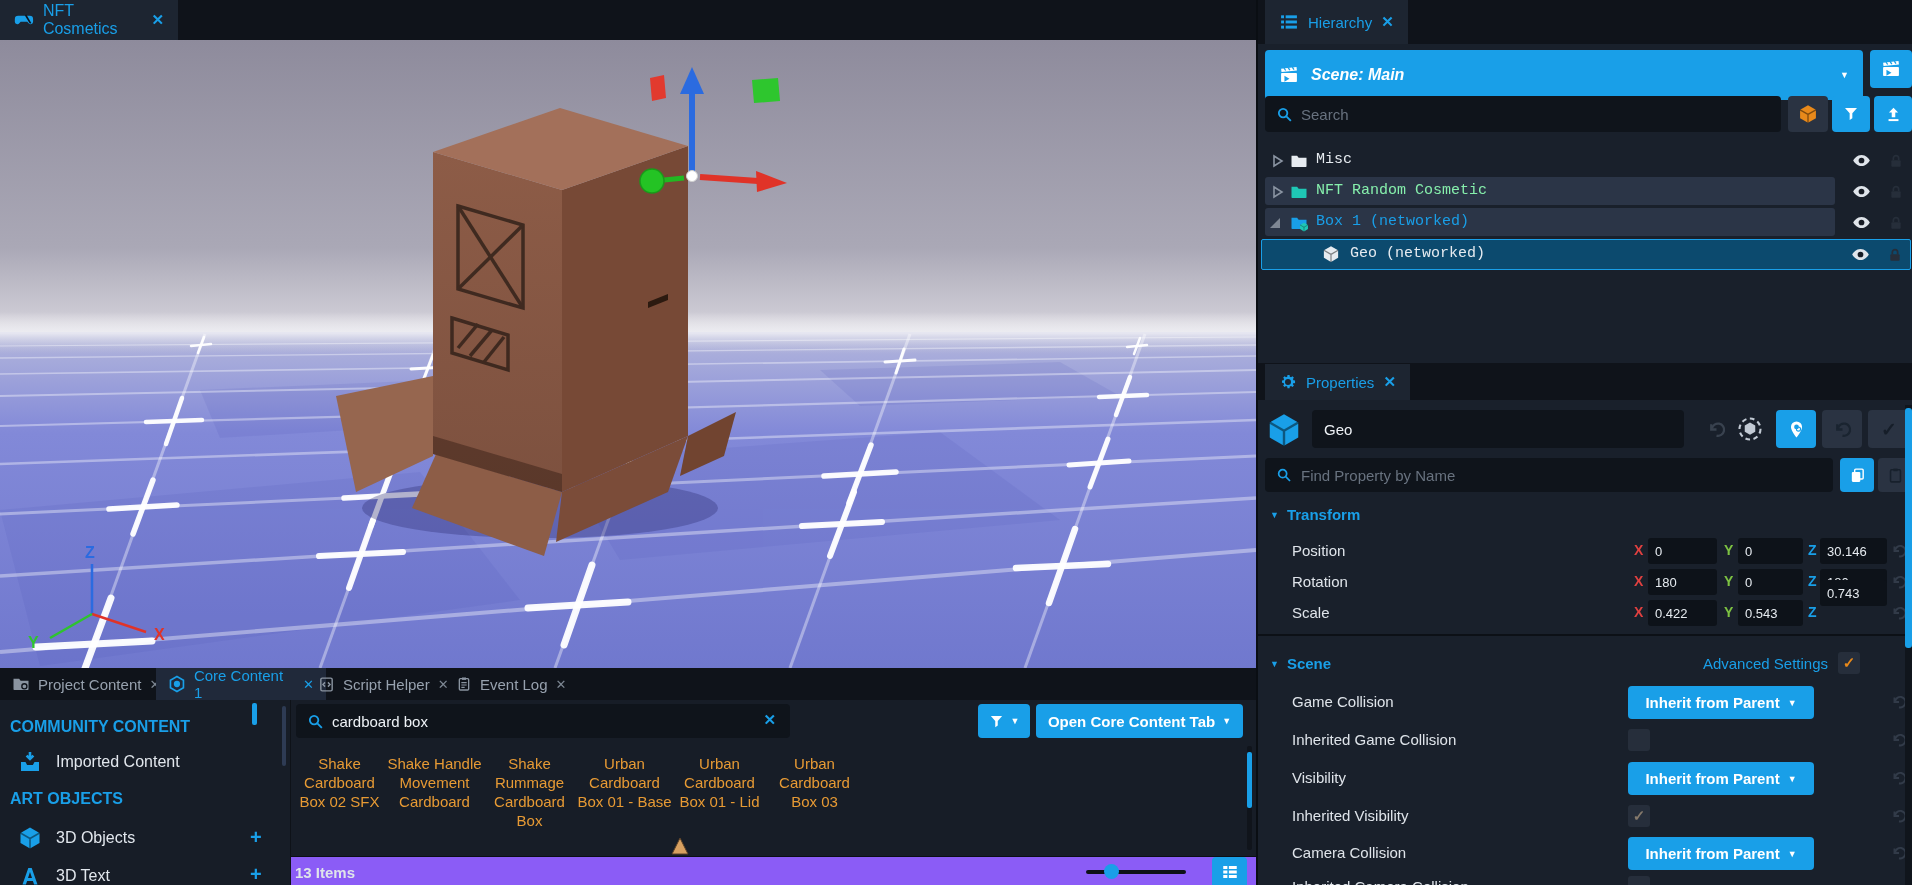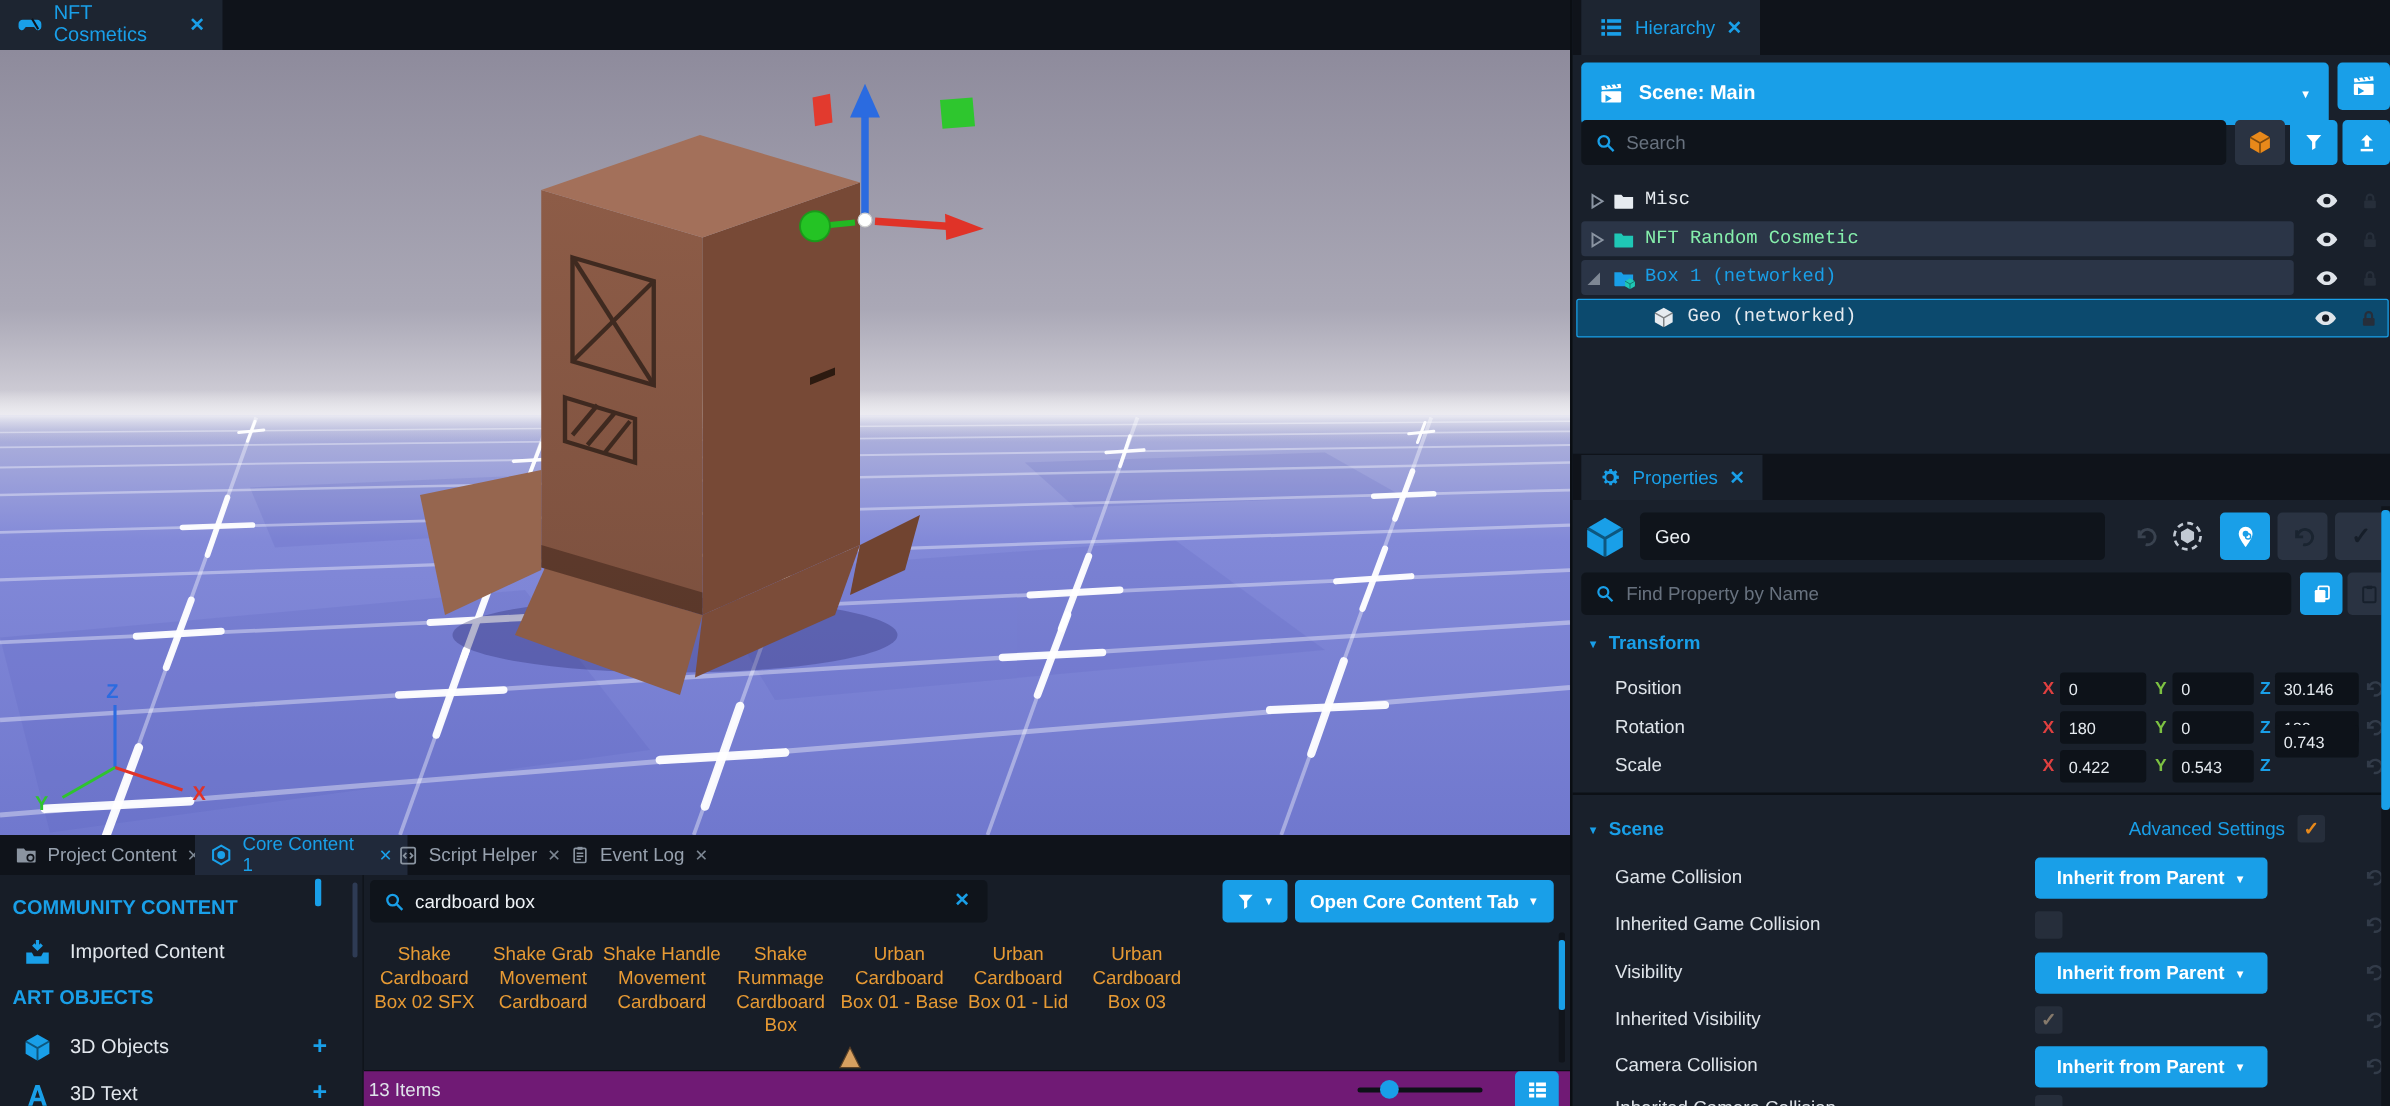--- a/index.html
+++ b/index.html
@@ -419,32 +419,31 @@
         </svg>
       <span class="caret">▼</span>
     </div>
     <div class="abs bluebtn" style="left:1036px;top:4px;width:207px;height:34px;">
       <span>Open Core Content Tab</span>
       <span class="caret">▼</span>
     </div>
 
     <div class="abs flex" style="left:292px;top:50px;width:952px;height:78px;align-items:flex-start;">
       <div class="item"><span>Shake Cardboard Box 02 SFX</span></div>
-      <div class="item"><span>Shake Grab Movement Cardboard</span></div>
       <div class="item"><span>Shake Handle Movement Cardboard</span></div>
       <div class="item"><span>Shake Rummage Cardboard Box</span></div>
       <div class="item"><span>Urban Cardboard Box 01 - Base</span></div>
       <div class="item"><span>Urban Cardboard Box 01 - Lid</span></div>
       <div class="item"><span>Urban Cardboard Box 03</span></div>
     </div>
     <div class="abs" style="left:1247px;top:46px;width:5px;height:104px;background:#10141b;border-radius:2px;">
       <div class="abs" style="left:0;top:6px;width:5px;height:56px;background:#199fe8;border-radius:2px;"></div>
     </div>
 
-    <div class="abs" style="left:291px;top:156px;width:965px;height:29px;background:#701a75;border-top:1px solid #0b0f15;">
+    <div class="abs" style="left:291px;top:156px;width:965px;height:29px;background:#8b5cf6;border-top:1px solid #0b0f15;font-weight:bold;">
       <span class="abs" style="left:4px;top:7px;font-size:15px;color:#dfe4ea;">13 Items</span>
       <div class="abs" style="left:795px;top:13px;width:100px;height:4px;background:#0d1117;border-radius:2px;">
         <div class="abs" style="left:18px;top:-6px;width:15px;height:15px;border-radius:50%;background:#199fe8;"></div>
       </div>
       <div class="abs bluebtn" style="left:921px;top:0px;width:35px;height:29px;border-radius:4px 4px 0 0;">
         <svg width="18" height="18" style="color:#fff">
             <use href="#i-gridlist"></use>
           </svg>
       </div>
     </div>
@@ -455,21 +454,21 @@
     <div class="abs tabstrip" style="left:0;top:0;width:656px;height:44px;">
       <div class="doc-tab abs" style="left:7px;top:0;height:44px;">
         <svg width="20" height="20" style="color:#199fe8">
             <use href="#i-hier"></use>
           </svg>
         <span class="lbl" style="font-size:15px;">Hierarchy</span>
         <span class="x">✕</span>
       </div>
     </div>
 
-    <div class="abs bluebtn" style="left:7px;top:50px;width:598px;height:50px;justify-content:flex-start;padding:16px 14px;box-sizing:border-box;gap:12px;">
+    <div class="abs bluebtn" style="left:7px;top:50px;width:598px;height:50px;justify-content:flex-start;padding:16px 14px;box-sizing:border-box;gap:12px;font-style:italic;">
       <svg width="20" height="20" style="color:#fff">
           <use href="#i-clapper"></use>
         </svg>
       <span style="font-size:16px;">Scene: Main</span>
       <span class="caret" style="margin-left:auto;">▼</span>
     </div>
     <div class="abs bluebtn" style="left:612px;top:50px;width:42px;height:38px;">
       <svg width="20" height="20" style="color:#fff">
           <use href="#i-clapper"></use>
         </svg>

